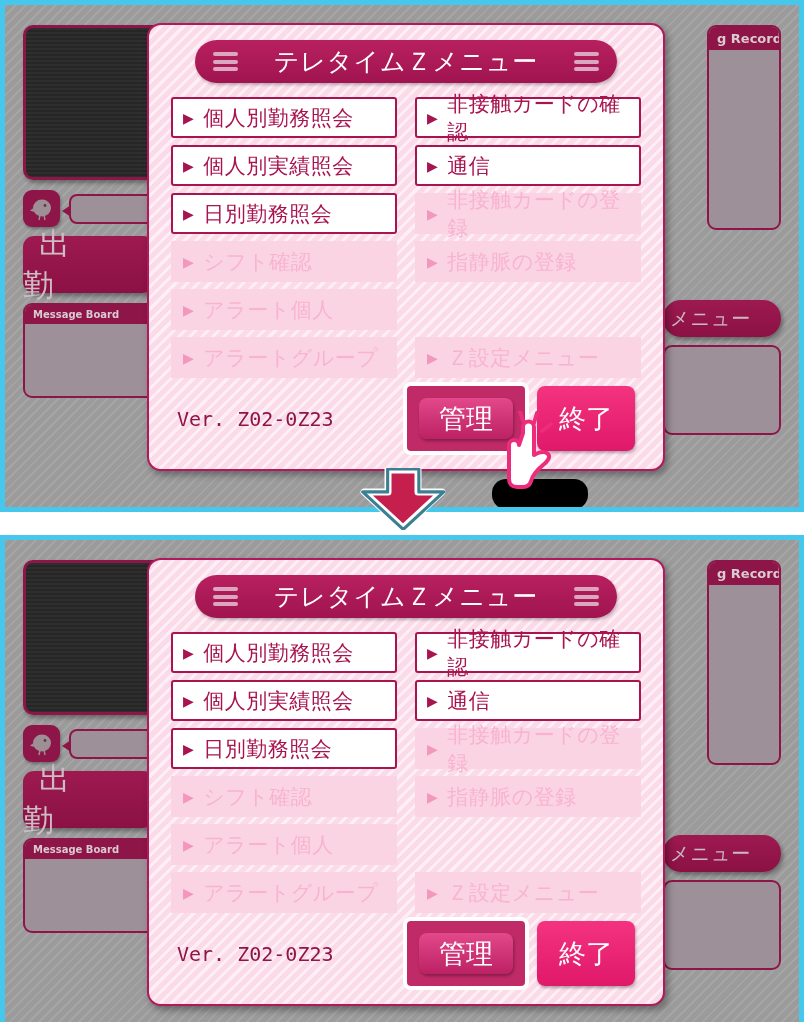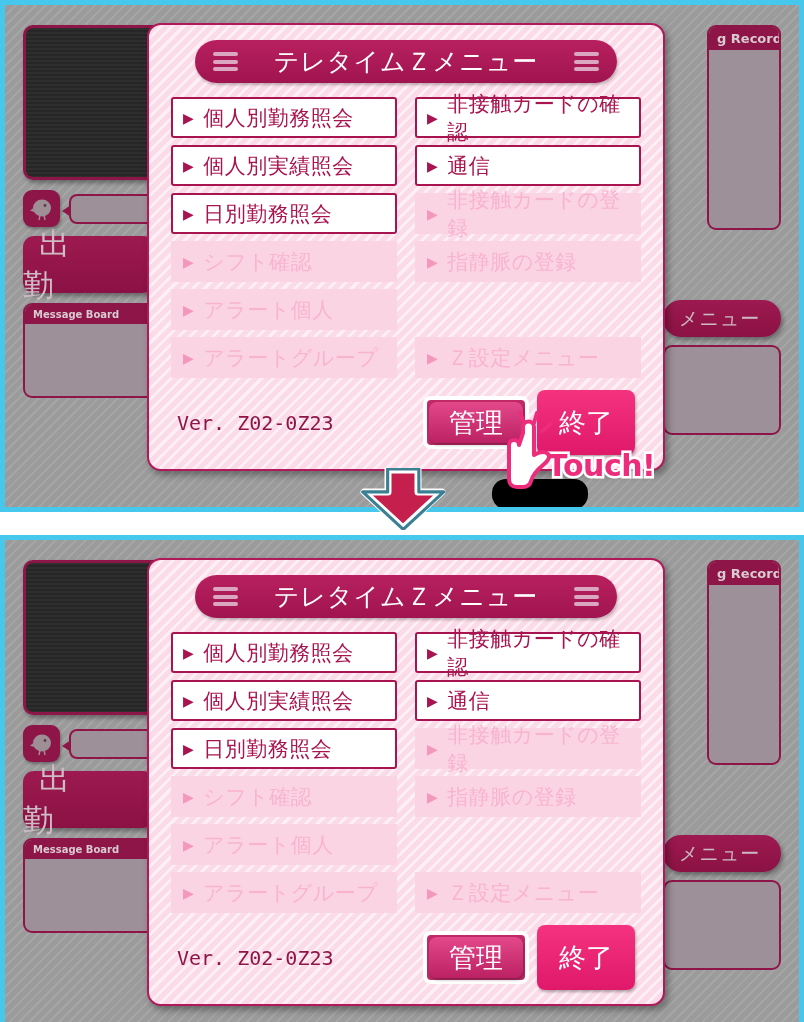--- a/index.html
+++ b/index.html
@@ -85,21 +85,21 @@
   }
   .record-title {
     background:#8e1547; color:#d9cbd2; font-size:13px; font-weight:bold;
     padding:4px 8px; white-space: nowrap;
   }
   .record-body { height: 178px; }
   .menu-pill {
     margin-top: 70px; height: 37px; border-radius: 18px;
     background: linear-gradient(to bottom,#9d1a51,#8b1144);
     color:#cbb9c1; font-size:19px; display:flex; align-items:center;
-    padding-left: 16px; letter-spacing: 1px;
+    padding-left: 7px; letter-spacing: 1px;
     box-shadow: 2px 3px 4px rgba(0,0,0,0.35);
   }
   .panel-card {
     margin-top: 8px; height: 90px;
     border:2px solid #8e1547; border-radius:9px; background:#9e9099;
   }
 
   
   .dialog {
     position: absolute; left: 142px; top: 18px;
@@ -163,21 +163,21 @@
   }
   .footer-btns { margin-left:auto; display:flex; align-items:center; gap: 8px; }
   .pink-btn {
     width: 98px; height: 65px; border-radius: 8px;
     background: linear-gradient(to bottom,#f4337f,#e0186a);
     color:#ffffff; font-size:27px;
     display:flex;align-items:center;justify-content:center;
     box-shadow: 1px 2px 3px rgba(0,0,0,0.3);
   }
   .focus-ring {
-    border: 4px solid #ffffff; border-radius: 8px; padding: 2px;
+    border: 4px solid #ffffff; border-radius: 8px; padding: 12px;
     background: #bf2a67;
   }
   .focus-ring .pink-btn {
     width: 94px; height: 41px;
     background: linear-gradient(to bottom,#e3488b,#bc2164);
   }
 
   
   .touch-wrap { position:absolute; display:flex; align-items:flex-end; }
   .hand { position:relative; width:62px; height:78px; flex:none; z-index:3; }
@@ -325,21 +325,20 @@
             <line x1="37" y1="12" x2="40" y2="2"></line>
             <line x1="45" y1="20" x2="54" y2="13"></line>
           </g>
           <path d="M26 22 v-6 a5.5 5.5 0 0 1 11 0 V44
                    c0 0 9 -6 14 -1 c3 3 -1 8 -5 11
                    c-6 5 -10 9 -12 16 c-1 4 -4 6 -8 6
                    H20 c-5 0 -8 -3 -8 -8 V34
                    a5 5 0 0 1 10 0 z" fill="#ffffff" stroke="#ee2c7c" stroke-width="4" stroke-linejoin="round"></path>
         </svg>
       </div>
-      <div class="touch-label">Touch!</div>
     </div>
   </div>
 
   <div class="down-arrow">
     <svg width="90" height="62" viewBox="0 0 90 62">
       <path d="M30 2 H60 V24 H84 L45 60 L6 24 H30 Z" fill="#c5204d" stroke="#ffffff" stroke-width="7" stroke-linejoin="round"></path>
       <path d="M30 2 H60 V24 H84 L45 60 L6 24 H30 Z" fill="none" stroke="#17697f" stroke-width="3" stroke-linejoin="round" transform="scale(1.04) translate(-1.5,-1)" opacity="0.85"></path>
     </svg>
   </div>
 

